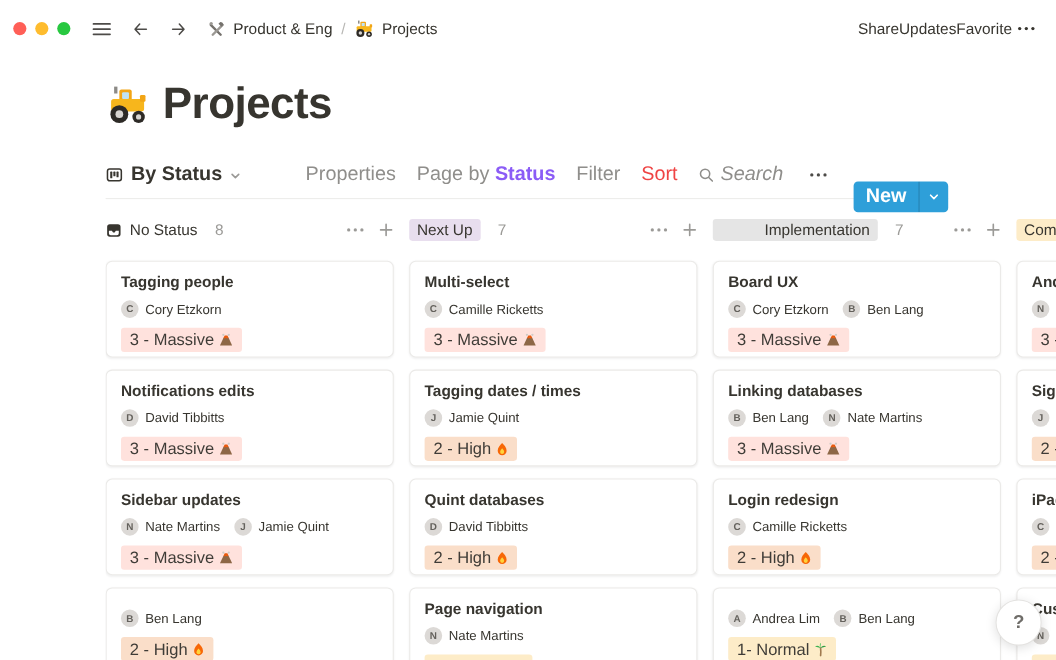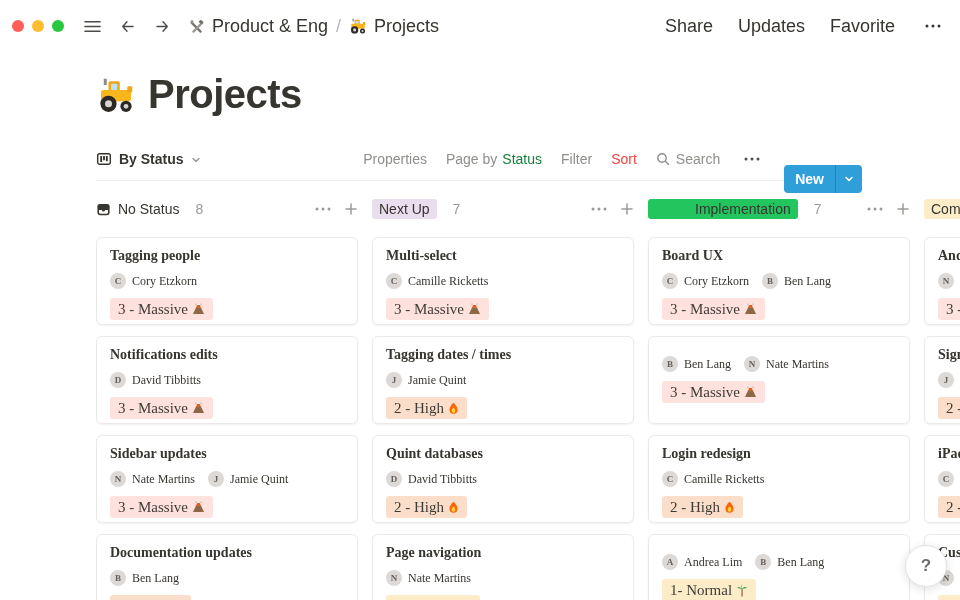--- a/index.html
+++ b/index.html
@@ -1,64 +1,64 @@
 <!DOCTYPE html>
 <html><head>
 <meta charset="utf-8">
 <style>
   * { margin:0; padding:0; box-sizing:border-box; }
   html,body { width:960px; height:600px; overflow:hidden; background:#fff;
     font-family:"Liberation Sans", sans-serif; color:#37352f; }
 
   
-  .titlebar { height:40px; display:flex; align-items:center; padding:12px 14px 0 12px; font-size:18px; }
+  .titlebar { height:40px; display:flex; align-items:center; padding:12px 14px 0 12px; font-size:14px; }
   .traffic { display:flex; gap:8px; margin-right:14px; }
   .light { width:12px; height:12px; border-radius:50%; }
   .light.r { background:#FF5F57; } .light.y { background:#FEBC2E; } .light.g { background:#28C840; }
   .icon-btn { display:flex; align-items:center; justify-content:center; padding:2px 5px; color:#4d4b48; cursor:pointer; }
   .nav-arrows { display:flex; gap:10px; margin:0 12px 0 6px; }
   .crumb { display:flex; align-items:center; gap:7px; cursor:pointer; }
   .crumb-slash { color:#b9b8b5; margin:0 8px; }
-  .tb-right { margin-left:auto; display:flex; align-items:center; gap:25px; }
+  .tb-right { margin-left:auto; display:flex; align-items:center; }
   .tb-action { cursor:pointer; }
 
   
   .main { padding-left:96px; }
   .page-title { margin-top:32px; font-size:40px; font-weight:700; letter-spacing:-0.5px;
     display:flex; align-items:center; gap:12px; }
 
   .toolbar { margin-top:20px; margin-right:98px; height:44px; display:flex; align-items:center;
-    border-bottom:1px solid #ededeb; font-size:14px; }
+    border-bottom:1px solid #ededeb; font-size:18px; }
   .view-sel { display:flex; align-items:center; gap:7px; font-weight:600; cursor:pointer; }
   .view-sel .chev { color:#9b9a97; display:flex; margin-top:2px; }
   .tb-cluster { margin-left:auto; display:flex; align-items:center; gap:19px; color:#8f8e8b; }
   .tb-item { cursor:pointer; }
   .groupby { display:flex; gap:5px; cursor:pointer; }
-  .groupby .val { color:#15803d; }
+  .groupby .val { color:#8b5cf6;font-weight:bold; }
   .sort-link { cursor:pointer; }
-  .search-box { display:flex; align-items:center; gap:6px; cursor:pointer; }
+  .search-box { display:flex; align-items:center; gap:6px; cursor:pointer;font-style:italic; }
   .new-btn { display:flex; align-items:stretch; height:28px; border-radius:4px; overflow:hidden;
     color:#fff; font-weight:600; cursor:pointer;margin-top:40px; }
   .new-label { display:flex; align-items:center; padding:0 11px; }
   .new-chevron { display:flex; align-items:center; padding:0 8px; border-left:1px solid rgba(0,0,0,.18); }
 
   
   .board { display:flex; gap:14px; margin-top:16px; width:864px; overflow:hidden; }
   .column { flex:0 0 262px; width:262px; }
   .col-header { display:flex; align-items:center; height:24px; margin-bottom:16px; }
   .col-title { display:flex; align-items:center; gap:7px; }
   .col-pill { font-size:14px; padding:2px 7px; border-radius:3px; white-space:nowrap; cursor:pointer; }
   .col-pill.plain { padding:2px 0; background:none !important; }
   .col-count { color:#9b9a97; font-size:14px; margin-left:9px; }
   .col-actions { margin-left:auto; display:flex; align-items:center; gap:13px; color:#9b9a97; }
   .col-actions span { cursor:pointer; display:flex; }
 
   .card { background:#fff; border:1px solid #ebeae8; border-radius:6px;
     box-shadow:0 1px 2px rgba(15,15,15,.06); padding:10px 13px; margin-bottom:11px;
-    height:88px; cursor:pointer; overflow:hidden;font-family:Liberation Serif, serif; }
+    height:88px; cursor:pointer; overflow:hidden; }
   .card-title { font-size:14px; font-weight:600; white-space:nowrap; }
   .people { display:flex; align-items:center; gap:13px; margin-top:9px; }
   .person { display:flex; align-items:center; gap:6px; font-size:12px; white-space:nowrap; }
   .avatar { width:16px; height:16px; border-radius:50%; background:#dcd9d6; color:#64615c;
     font-size:9px; font-weight:700; display:flex; align-items:center; justify-content:center; flex:none; }
   .badge-row { margin-top:9px; }
   .badge { display:inline-flex; align-items:center; gap:4px; font-size:15px; padding:2.5px 8px;
     border-radius:3px; color:#3f3c37; white-space:nowrap; }
 
   .help-fab { position:fixed; right:13px; bottom:13px; width:42px; height:42px; border-radius:50%;
@@ -291,21 +291,20 @@
                 <svg width="13" height="12" viewBox="0 0 14 13">
                   <path d="M4.5 4.5h5L13 12H1z" fill="#8d6746"></path>
                   <path d="M4.5 4.5c1 .9 1.6.9 2.5 0 .9.9 1.5.9 2.5 0L8.3 2.2H5.7z" fill="#e8590c"></path>
                   <circle cx="4.3" cy="1.5" r="1.1" fill="#cfcbc6"></circle>
                   <circle cx="9.7" cy="1.5" r="1.1" fill="#cfcbc6"></circle>
                 </svg>
               </span>
             </span></div>
         </div>
         <div class="card">
-          <div class="card-title">Documentation updates</div>
           <div class="people">
             <span class="person">
               <span class="avatar">B</span>
               <span>Ben Lang</span>
             </span>
           </div>
           <div class="badge-row"><span class="badge" style="background: rgb(250, 222, 201);">
               <span>2 - High</span>
               <span>
                 <svg width="11" height="13" viewBox="0 0 12 14">
@@ -410,21 +409,21 @@
                   <path d="M6.5 5.5C8 3 10.2 2.6 12 4c-1.8.4-3.6 1-5.5 1.5z" fill="#2f9e44"></path>
                   <path d="M6.5 5.5C6 2.8 7.2 1.6 6.6.4 5.3 1.8 5.6 3.8 6.5 5.5z" fill="#40c057"></path>
                 </svg>
               </span>
             </span></div>
         </div>
       </div>
       <div class="column">
         <div class="col-header">
           <span class="col-title">
-            <span class="col-pill" style="background: #22c55e; padding-left: 47px;">Implementation</span>
+            <span class="col-pill" style="background: #e5e5e5; padding-left: 47px;">Implementation</span>
             <span class="col-count">7</span>
           </span>
           <span class="col-actions">
             <span>
               <svg width="16" height="4" viewBox="0 0 16 4">
                 <circle cx="2" cy="2" r="1.5" fill="currentColor"></circle>
                 <circle cx="8" cy="2" r="1.5" fill="currentColor"></circle>
                 <circle cx="14" cy="2" r="1.5" fill="currentColor"></circle>
               </svg>
             </span>
@@ -453,20 +452,21 @@
                 <svg width="13" height="12" viewBox="0 0 14 13">
                   <path d="M4.5 4.5h5L13 12H1z" fill="#8d6746"></path>
                   <path d="M4.5 4.5c1 .9 1.6.9 2.5 0 .9.9 1.5.9 2.5 0L8.3 2.2H5.7z" fill="#e8590c"></path>
                   <circle cx="4.3" cy="1.5" r="1.1" fill="#cfcbc6"></circle>
                   <circle cx="9.7" cy="1.5" r="1.1" fill="#cfcbc6"></circle>
                 </svg>
               </span>
             </span></div>
         </div>
         <div class="card">
+          <div class="card-title">Linking databases</div>
           <div class="people">
             <span class="person">
               <span class="avatar">B</span>
               <span>Ben Lang</span>
             </span>
             <span class="person">
               <span class="avatar">N</span>
               <span>Nate Martins</span>
             </span>
           </div>

